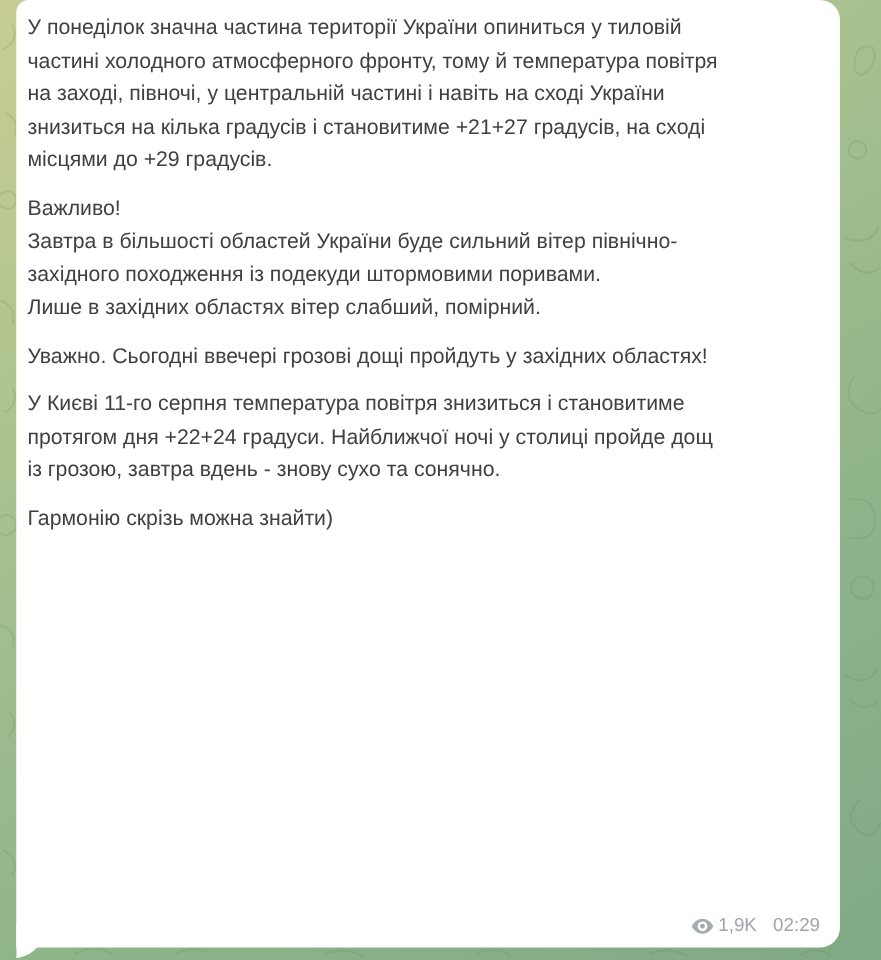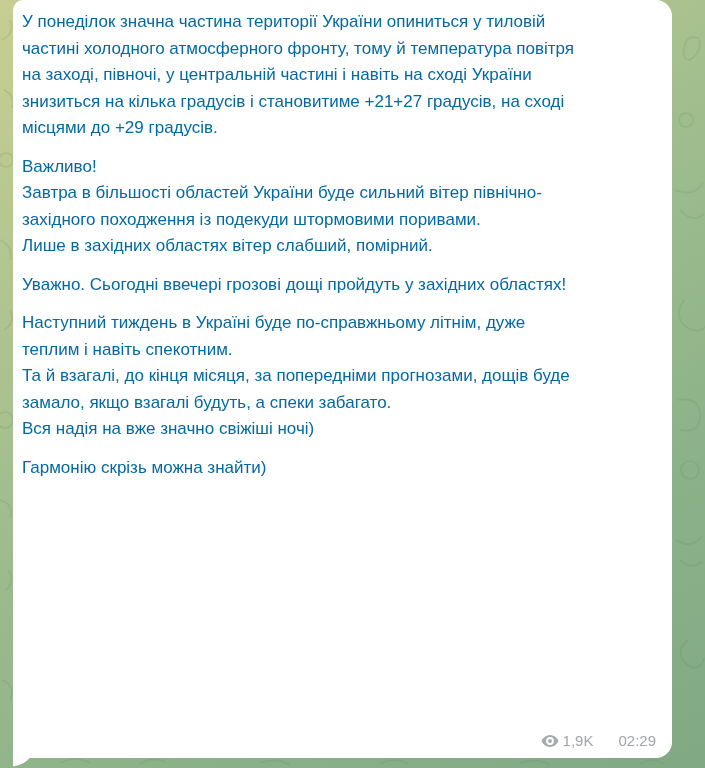--- a/index.html
+++ b/index.html
@@ -25,42 +25,42 @@
     background: #ffffff;
     border-radius: 10px 16px 16px 0;
     box-sizing: border-box;
     padding: 9px 10px 6px 9px;
     z-index: 1;
   }
   .msg-text p {
     margin: 0 0 12px 0;
     font-size: 17px;
     line-height: 26.5px;
-    color: #0369a1;
+    color: #404040;
     white-space: pre-line;
   }
   .msg-text p:last-child { margin-bottom: 0; }
   .bubble-tail {
     position: absolute;
     left: 13px;
     top: 740px;
     z-index: 1;
   }
   .meta {
     position: absolute;
     right: 16px;
     bottom: 9px;
     display: flex;
     align-items: center;
     gap: 4px;
     color: #a0a5a8;
     font-size: 15px;
     z-index: 2;
   }
-  .meta .views { margin-right: 21px; }
+  .meta .views { margin-right: 9px; }
   .eye-wrap { display: flex; align-items: center; }
 </style>
 </head>
 <body>
 
 <svg class="pattern-layer" width="705" height="768" viewBox="0 0 705 768" fill="none" stroke="#55804f" stroke-opacity="0.16" stroke-width="1.6">
   <path d="M690 60 q14 -10 8 -22 q-12 -4 -14 10 q-2 12 6 12z"></path>
   <circle cx="686" cy="120" r="7"></circle>
   <path d="M675 190 q20 8 28 -8 M680 210 q12 14 24 4"></path>
   <path d="M684 300 q-12 18 4 28 q16 8 20 -8"></path>
@@ -84,25 +84,23 @@
       <p>У понеділок значна частина території України опиниться у тиловій
 частині холодного атмосферного фронту, тому й температура повітря
 на заході, півночі, у центральній частині і навіть на сході України
 знизиться на кілька градусів і становитиме +21+27 градусів, на сході
 місцями до +29 градусів.</p>
       <p>Важливо!
 Завтра в більшості областей України буде сильний вітер північно-
 західного походження із подекуди штормовими поривами.
 Лише в західних областях вітер слабший, помірний.</p>
       <p>Уважно. Сьогодні ввечері грозові дощі пройдуть у західних областях!</p>
-      <p>Наступний тиждень в Україні буде по-справжньому літнім, дуже
-теплим і навіть спекотним.
-Та й взагалі, до кінця місяця, за попередніми прогнозами, дощів буде
-замало, якщо взагалі будуть, а спеки забагато.
-Вся надія на вже значно свіжіші ночі)</p>
+      <p>У Києві 11-го серпня температура повітря знизиться і становитиме
+протягом дня +22+24 градуси. Найближчої ночі у столиці пройде дощ
+із грозою, завтра вдень - знову сухо та сонячно.</p>
       <p>Гармонію скрізь можна знайти)</p>
     </div>
   <div class="meta">
     <span class="eye-wrap">
       <svg width="18" height="14" viewBox="0 0 24 18">
         <path fill="#a6abae" d="M12 1C6 1 1.6 6.3 0.6 9 1.6 11.7 6 17 12 17s10.4-5.3 11.4-8C22.4 6.3 18 1 12 1z"></path>
         <circle cx="12" cy="9" r="5.2" fill="#ffffff"></circle>
         <circle cx="12" cy="9" r="2.6" fill="#a6abae"></circle>
       </svg>
     </span>

